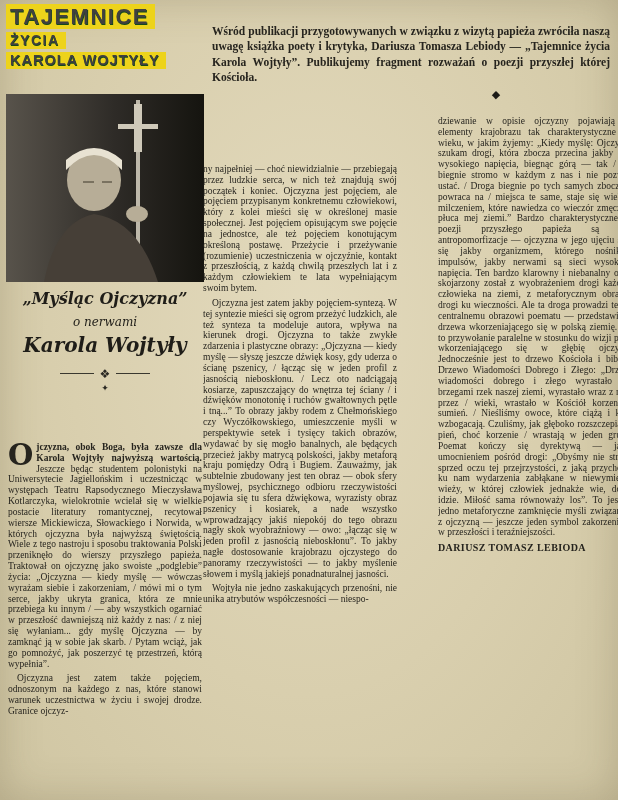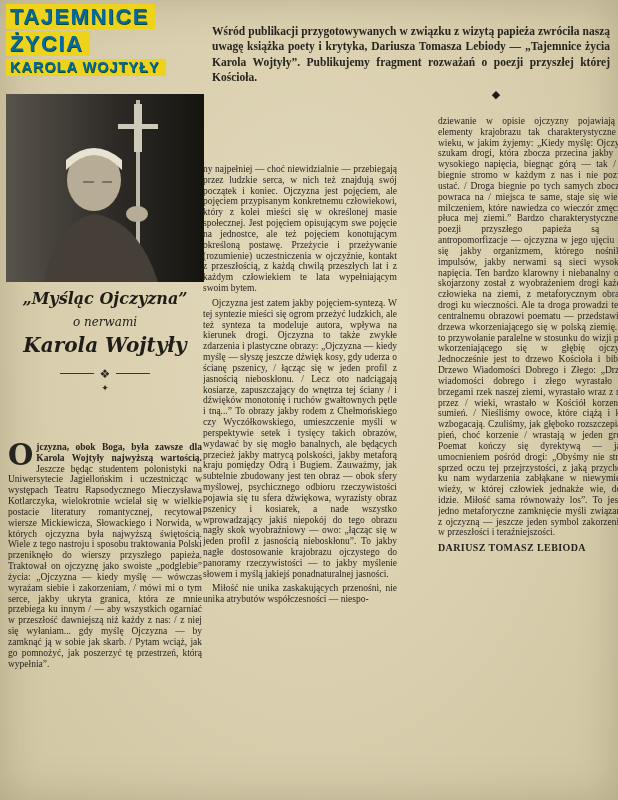--- a/index.html
+++ b/index.html
@@ -13,32 +13,32 @@
     font-family:"Liberation Serif",serif;
     color:#26241e;
     box-shadow:inset 0 0 40px rgba(90,80,50,.25);
   }
 
   
   .masthead{position:absolute;left:6px;top:4px;width:202px;}
   .chip{
     display:inline-block;
     background:#edd31b;
-    color:#0369a1;
+    color:#404040;
     font-family:"Liberation Sans",sans-serif;
     font-weight:bold;
     padding:1px 6px 0 4px;
     line-height:1.1;
     margin-bottom:2px;
     text-shadow:0.6px 0.6px 0 #14491a;
     letter-spacing:1.5px;
     white-space:nowrap;
   }
   .chip-1{font-size:22px;}
-  .chip-2{font-size:22px;}
+  .chip-2{font-size:14px;}
   .chip-3{font-size:14.5px;letter-spacing:1px;}
   .chip-row{display:block;}
 
   
   .photo{
     position:absolute;left:6px;top:94px;width:198px;height:188px;
     margin:0;padding:0;
     background:#23211e;
   }
   .photo svg{display:block;width:100%;height:100%;}
@@ -168,26 +168,27 @@
         <span class="orn-line"></span>
       </div>
       <div class="orn-tail">✦</div>
     </div>
   </section>
 
   <section class="col col-left">
     <p class="no-indent">
       <span class="dropcap">O</span><span class="lead">jczyzna, obok Boga, była zawsze dla Karola Wojtyły najwyższą wartością.</span><span> Jeszcze będąc studentem polonistyki na Uniwersytecie Jagiellońskim i uczestnicząc w występach Teatru Rapsodycznego Mieczysława Kotlarczyka, wielokrotnie wcielał się w wielkie postacie literatury romantycznej, recytował wiersze Mickiewicza, Słowackiego i Norwida, w których ojczyzna była najwyższą świętością. Wiele z tego nastroju i sposobu traktowania Polski przeniknęło do wierszy przyszłego papieża. Traktował on ojczyznę jako swoiste „podglebie” życia: „Ojczyzna — kiedy myślę — wówczas wyrażam siebie i zakorzeniam, / mówi mi o tym serce, jakby ukryta granica, która ze mnie przebiega ku innym / — aby wszystkich ogarniać w przeszłość dawniejszą niż każdy z nas: / z niej się wyłaniam... gdy myślę Ojczyzna — by zamknąć ją w sobie jak skarb. / Pytam wciąż, jak go pomnożyć, jak poszerzyć tę przestrzeń, którą wypełnia”.</span>
     </p>
+    <p>Ojczyzna jest zatem także pojęciem, odnoszonym na każdego z nas, które stanowi warunek uczestnictwa w życiu i swojej drodze. Granice ojczyz-</p>
   </section>
 
   <section class="col col-mid">
     <p class="no-indent">ny najpełniej — choć niewidzialnie — przebiegają przez ludzkie serca, w nich też znajdują swój początek i koniec. Ojczyzna jest pojęciem, ale pojęciem przypisanym konkretnemu człowiekowi, który z kolei mieści się w określonej masie społecznej. Jest pojęciem opisującym swe pojęcie na jednostce, ale też pojęciem konotującym określoną postawę. Przeżycie i przeżywanie (rozumienie) uczestniczenia w ojczyźnie, kontakt z przeszłością, z każdą chwilą przeszłych lat i z każdym człowiekiem te lata wypełniającym swoim bytem.</p>
     <p>Ojczyzna jest zatem jakby pojęciem-syntezą. W tej syntezie mieści się ogrom przeżyć ludzkich, ale też synteza ta modeluje autora, wpływa na kierunek drogi. Ojczyzna to także zwykłe zdarzenia i plastyczne obrazy: „Ojczyzna — kiedy myślę — słyszę jeszcze dźwięk kosy, gdy uderza o ścianę pszenicy, / łącząc się w jeden profil z jasnością nieboskłonu. / Lecz oto nadciągają kosiarze, zapuszczający do wnętrza tej ściany / i dźwięków monotonię i ruchów gwałtownych pętle i tną...” To obrazy jakby rodem z Chełmońskiego czy Wyczółkowskiego, umieszczenie myśli w perspektywie setek i tysięcy takich obrazów, wydawać by się mogło banalnych, ale będących przecież jakby matrycą polskości, jakby metaforą kraju pomiędzy Odrą i Bugiem. Zauważmy, jak subtelnie zbudowany jest ten obraz — obok sfery myślowej, psychicznego odbioru rzeczywistości pojawia się tu sfera dźwiękowa, wyrazisty obraz pszenicy i kosiarek, a nade wszystko wprowadzający jakiś niepokój do tego obrazu nagły skok wyobraźniowy — owo: „łącząc się w jeden profil z jasnością nieboskłonu”. To jakby nagłe dostosowanie krajobrazu ojczystego do panoramy rzeczywistości — to jakby myślenie słowem i myślą jakiejś ponadnaturalnej jasności.</p>
-    <p>Miłość nie unika zaskakujących przenośni, nie unika atrybutów współczesności — niespo-</p>
+    <p>Wojtyła nie jedno zaskakujących przenośni, nie unika atrybutów współczesności — niespo-</p>
   </section>
 
   <section class="col col-right">
     <p class="no-indent">dziewanie w opisie ojczyzny pojawiają się elementy krajobrazu tak charakterystyczne dla wieku, w jakim żyjemy: „Kiedy myślę: Ojczyzna, szukam drogi, która zbocza przecina jakby prąd wysokiego napięcia, biegnąc górą — tak / ona biegnie stromo w każdym z nas i nie pozwala ustać. / Droga biegnie po tych samych zboczach, powraca na / miejsca te same, staje się wielkim milczeniem, które nawiedza co wieczór zmęczone płuca mej ziemi.” Bardzo charakterystyczne dla poezji przyszłego papieża są owe antropomorfizacje — ojczyzna w jego ujęciu staje się jakby organizmem, którego nośnikami impulsów, jakby nerwami są sieci wysokiego napięcia. Ten bardzo klarowny i niebanalny obraz skojarzony został z wyobrażeniem drogi każdego człowieka na ziemi, z metaforycznym obrazem drogi ku wieczności. Ale ta droga prowadzi też ku centralnemu obrazowi poematu — przedstawieniu drzewa wkorzeniającego się w polską ziemię. Jest to przywołanie paralelne w stosunku do wizji poety wkorzeniającego się w głębię ojczyzny. Jednocześnie jest to drzewo Kościoła i biblijne Drzewo Wiadomości Dobrego i Złego: „Drzewo wiadomości dobrego i złego wyrastało nad brzegami rzek naszej ziemi, wyrastało wraz z nami przez / wieki, wrastało w Kościół korzeniami sumień. / Nieśliśmy owoce, które ciążą i które wzbogacają. Czuliśmy, jak głęboko rozszczepia się pień, choć korzenie / wrastają w jeden grunt.” Poemat kończy się dyrektywą — jakby umocnieniem pośród drogi: „Obyśmy nie stracili sprzed oczu tej przejrzystości, z jaką przychodzą ku nam wydarzenia zabłąkane w niewymiernej wieży, w której człowiek jednakże wie, dokąd idzie. Miłość sama równoważy los”. To jeszcze jedno metaforyczne zamknięcie myśli związanych z ojczyzną — jeszcze jeden symbol zakorzenienia w przeszłości i teraźniejszości.</p>
     <p class="author no-indent">DARIUSZ TOMASZ LEBIODA</p>
   </section>
 
 </div>
 
 </body></html>

